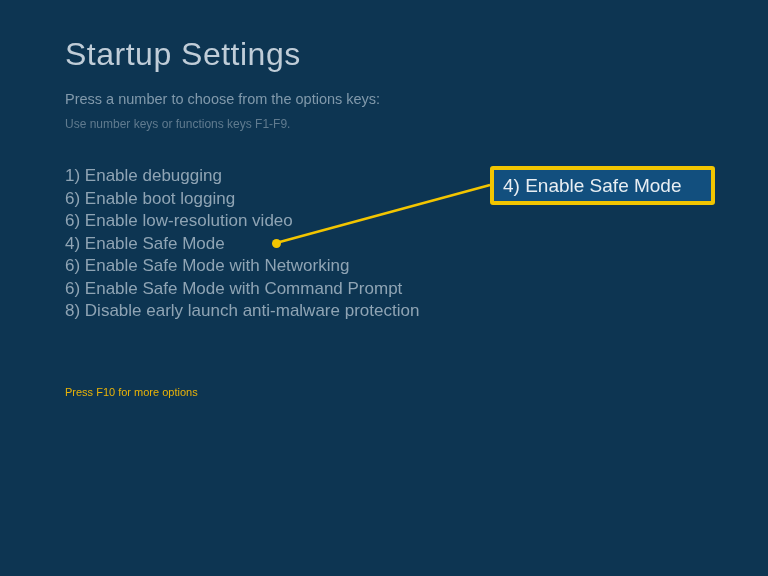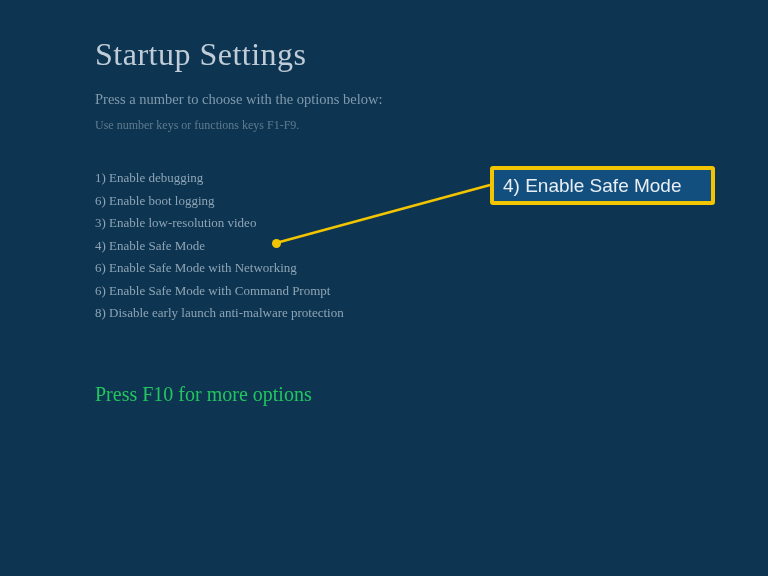--- a/index.html
+++ b/index.html
@@ -9,23 +9,22 @@
     }
     body {
       width: 768px;
       height: 576px;
       background-color: #0d3552;
       font-family: 'Segoe UI Light', 'Segoe UI', Arial, sans-serif;
       overflow: hidden;
       position: relative;
     }
     .container {
-      padding: 36px 0 0 95px;
+      padding: 36px 0 0 65px;
       color: #9eb0bf;
-      font-family: Liberation Serif, serif;
     }
     .title {
       font-size: 32px;
       font-weight: 300;
       color: #c0cdd8;
       margin-bottom: 18px;
       letter-spacing: 0.5px;
     }
     .subtitle {
       font-size: 14.5px;
@@ -34,28 +33,28 @@
     }
     .hint {
       font-size: 12px;
       color: #607b8f;
       margin-bottom: 34px;
     }
     .options {
       margin-bottom: 58px;
     }
     .option-item {
-      font-size: 13px;
+      font-size: 17px;
       color: #8fa4b4;
       line-height: 22.5px;
       font-weight: 400;
     }
     .footer-text {
-      font-size: 20px;
-      color: #22c55e;
+      font-size: 11px;
+      color: #eab308;
       line-height: 22px;
     }
     .callout {
       position: absolute;
       top: 166px;
       left: 490px;
       width: 225px;
       height: 39px;
       background-color: #124f7e;
       border: 4px solid #f2c500;
@@ -83,27 +82,27 @@
       height: 9px;
       background-color: #f2c500;
       border-radius: 50%;
     }
   </style>
 </head>
 <body>
 
 <div class="container">
   <h1 class="title">Startup Settings</h1>
-  <div class="subtitle">Press a number to choose with the options below:</div>
+  <div class="subtitle">Press a number to choose from the options keys:</div>
   <div class="hint">Use number keys or functions keys F1-F9.</div>
 
   <div class="options">
     <div class="option-item">1) Enable debugging</div>
     <div class="option-item">6) Enable boot logging</div>
-    <div class="option-item">3) Enable low-resolution video</div>
+    <div class="option-item">6) Enable low-resolution video</div>
     <div class="option-item">4) Enable Safe Mode</div>
     <div class="option-item">6) Enable Safe Mode with Networking</div>
     <div class="option-item">6) Enable Safe Mode with Command Prompt</div>
     <div class="option-item">8) Disable early launch anti-malware protection</div>
   </div>
 
   <div class="footer">
     <div class="footer-text">Press F10 for more options</div>
   </div>
 </div>

